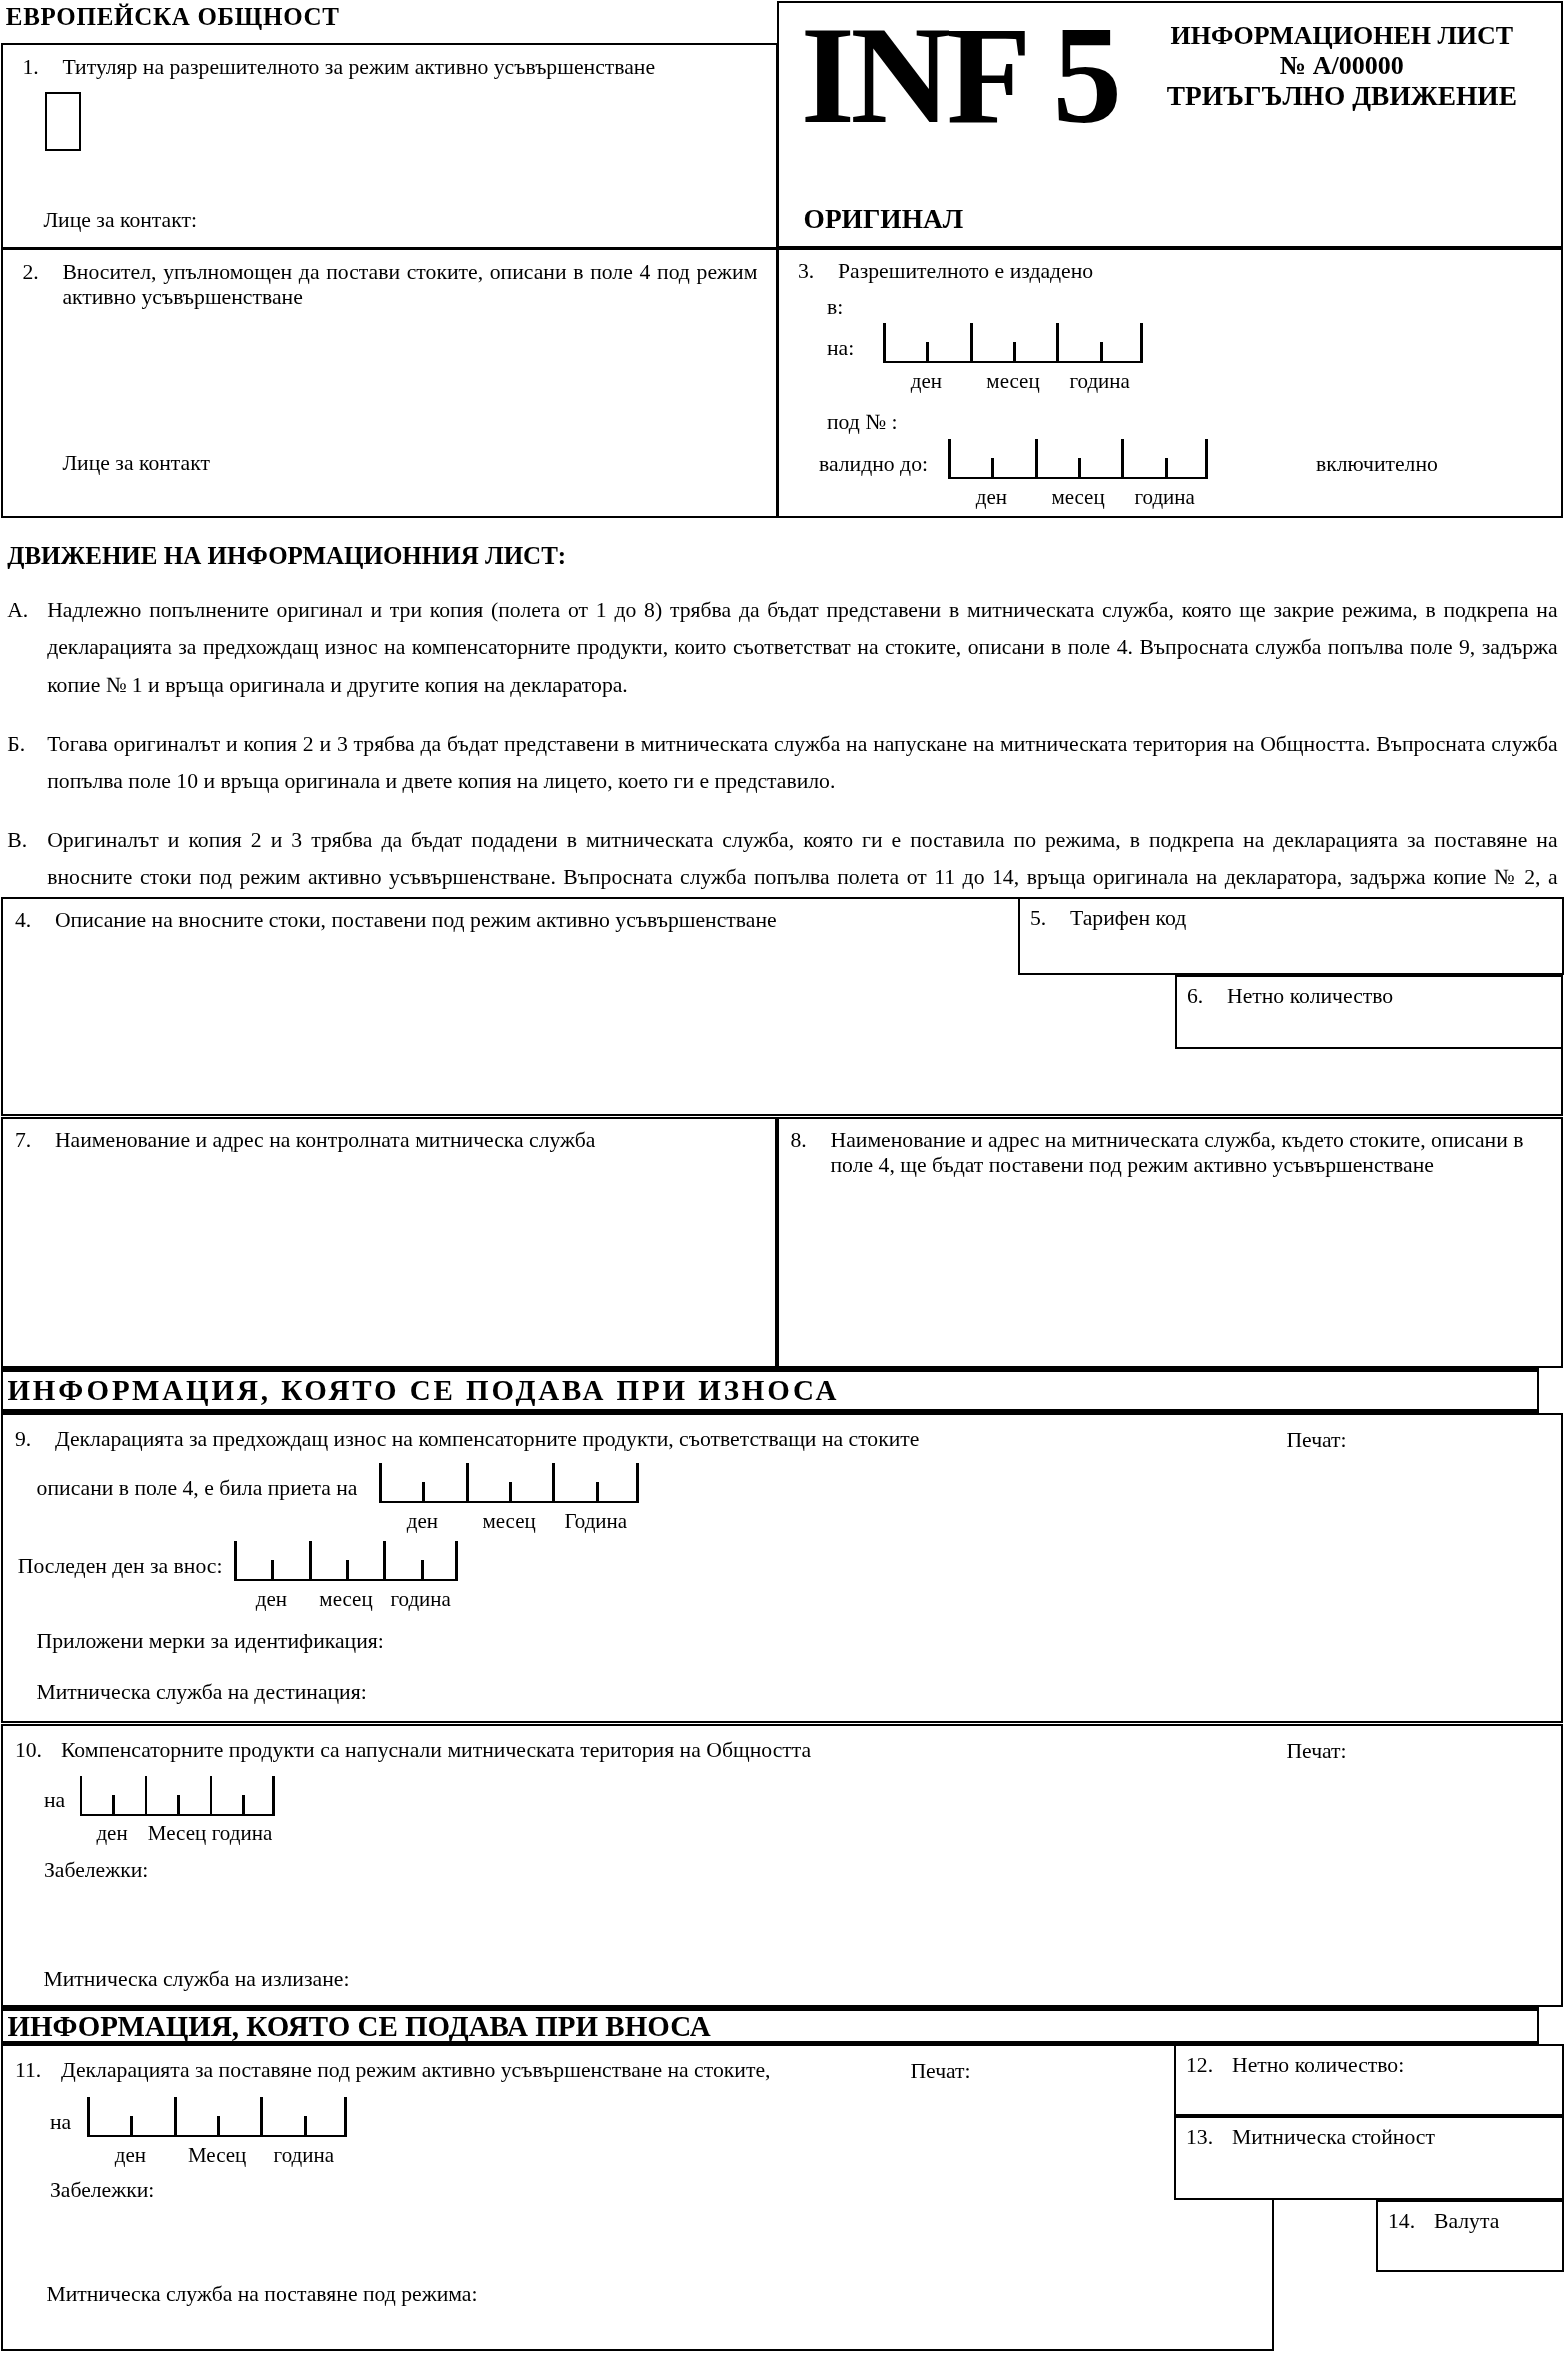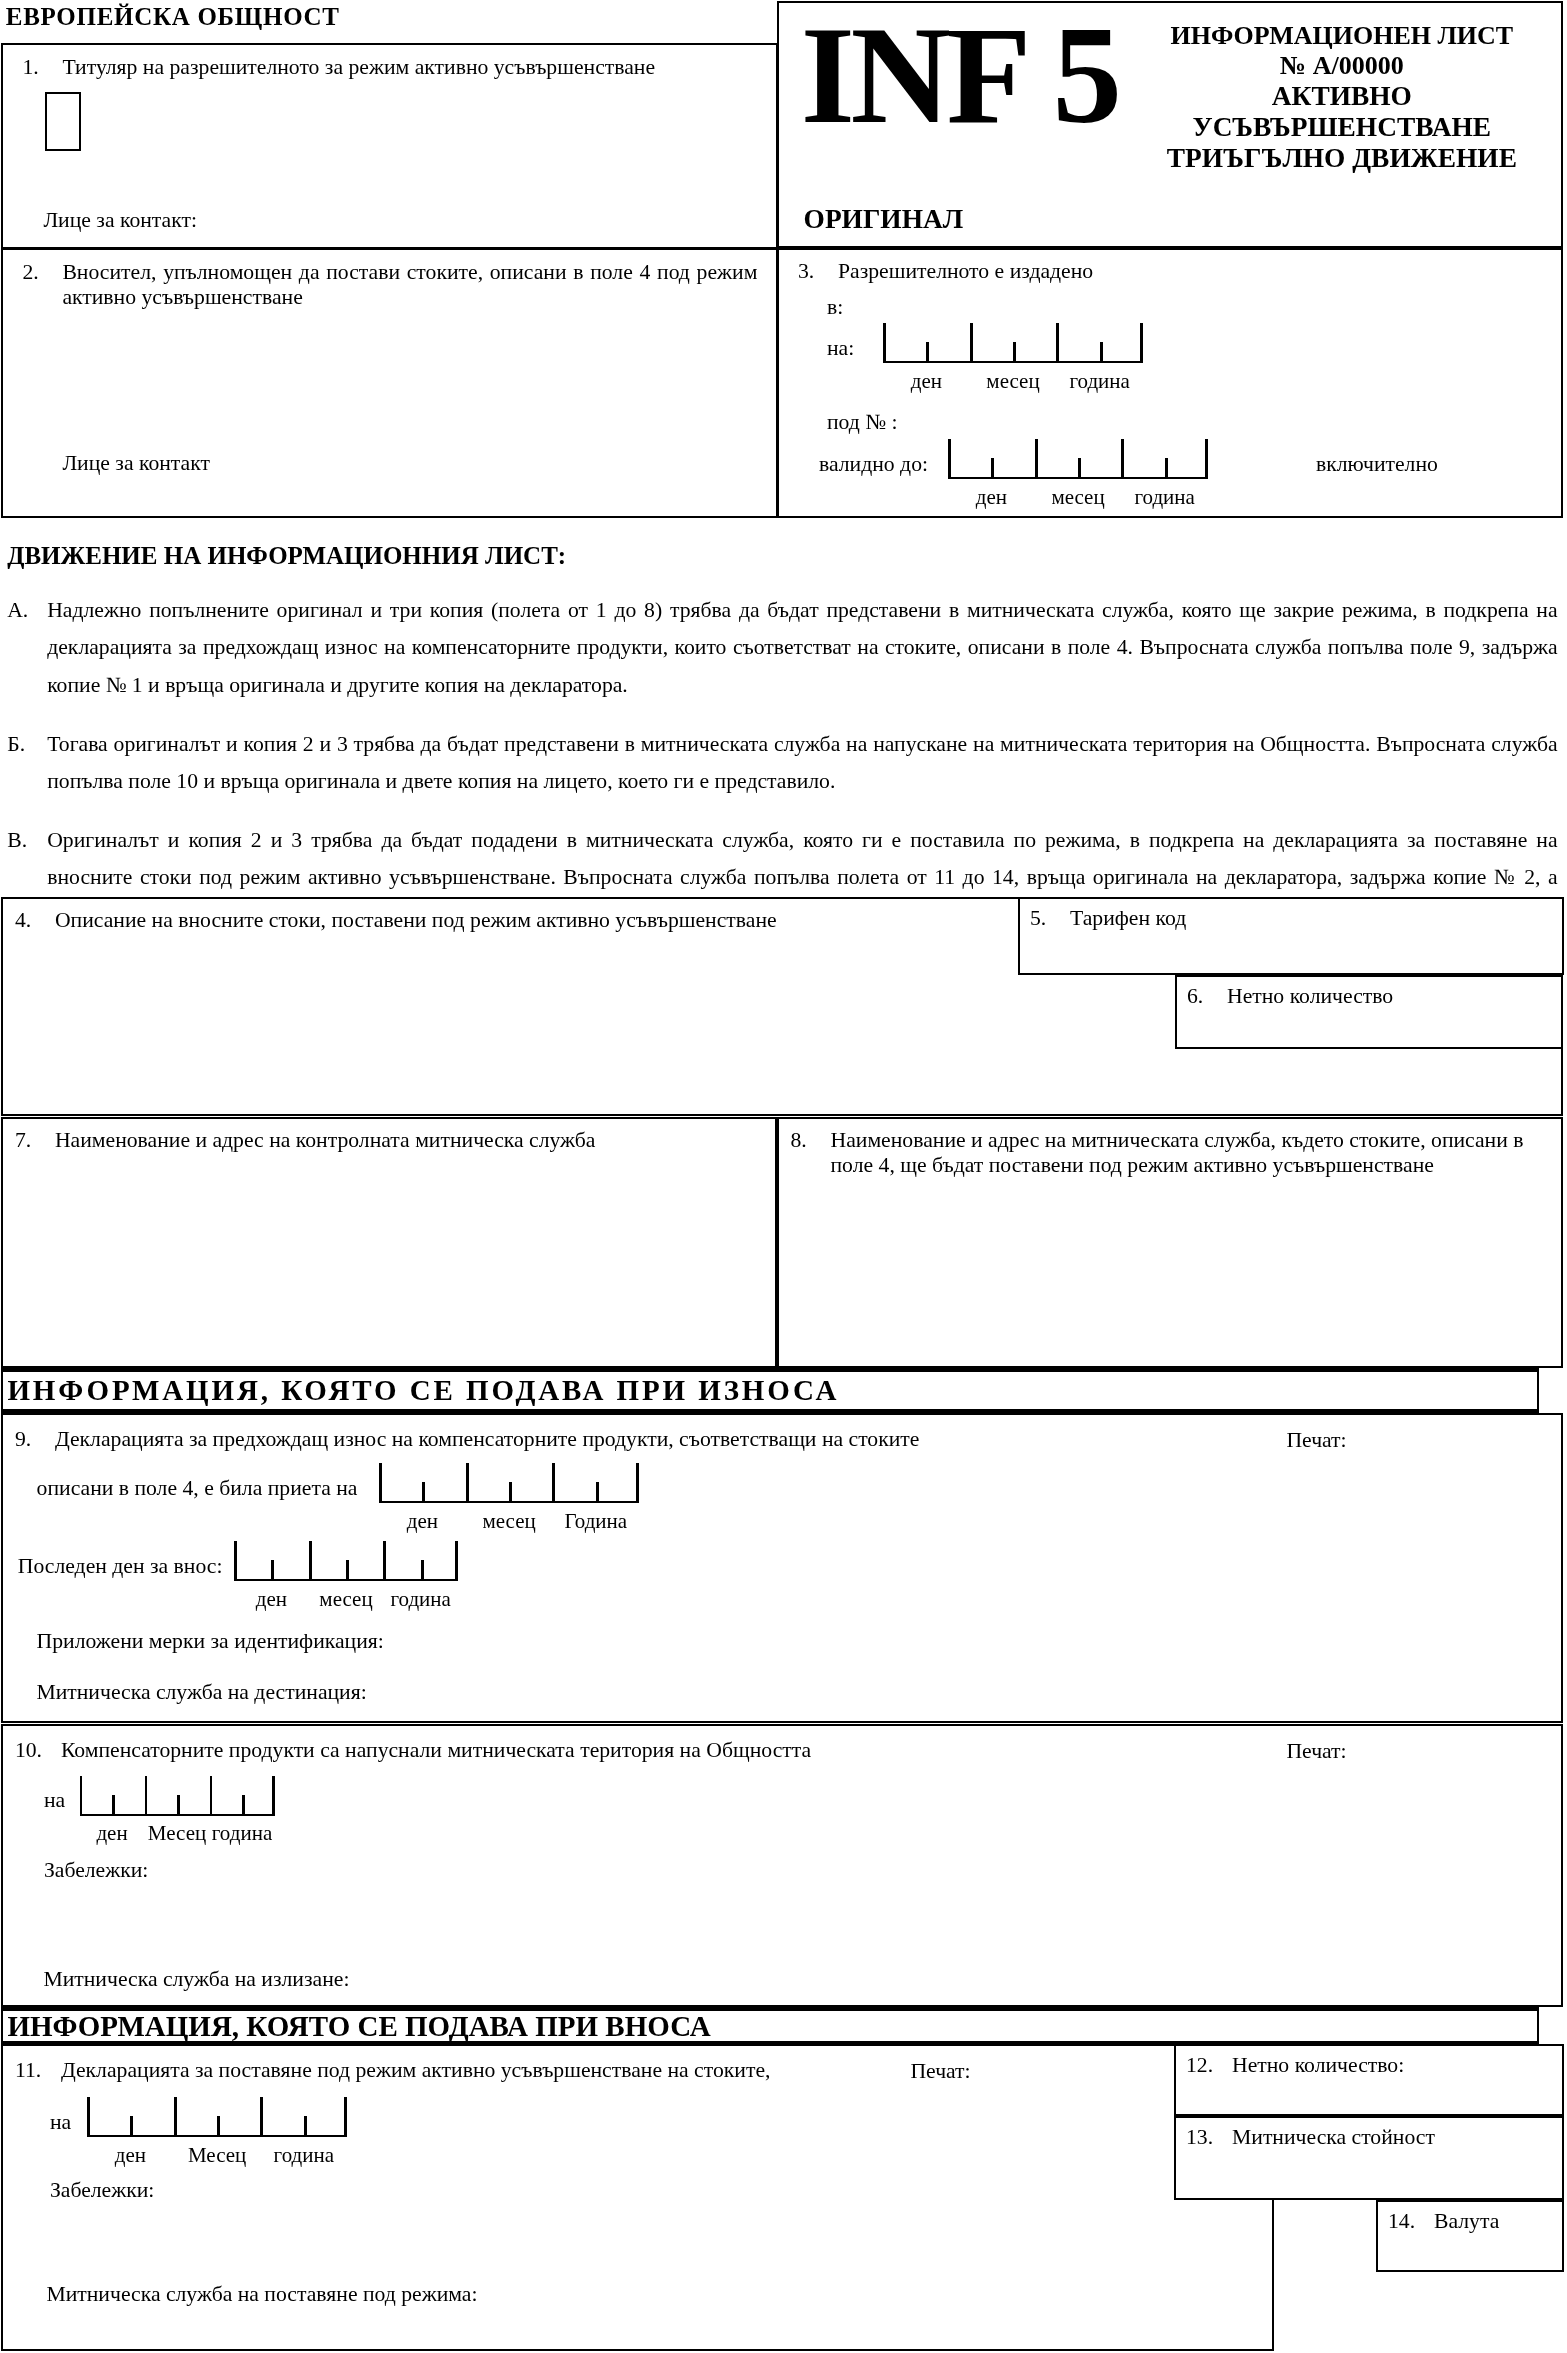--- a/index.html
+++ b/index.html
@@ -96,21 +96,20 @@
   <div class="abs community">ЕВРОПЕЙСКА ОБЩНОСТ</div>
 
   <div class="abs bx header-box">
     <div class="hdr-left">
       <div class="inf5">INF 5</div>
       <div class="original">ОРИГИНАЛ</div>
     </div>
     <div class="hdr-right">
       <div class="l1">ИНФОРМАЦИОНЕН ЛИСТ</div>
       <div class="l2">№ А/00000</div>
-      <div class="l3">АКТИВНО УСЪВЪРШЕНСТВАНЕ</div>
       <div class="l4">ТРИЪГЪЛНО ДВИЖЕНИЕ</div>
     </div>
   </div>
 
   <div class="abs bx b1">
     <div class="numrow">
       <span class="num">1.</span>
       <span class="txt">Титуляр на разрешителното за режим активно усъвършенстване</span>
     </div>
     <span class="checkbox"></span>

